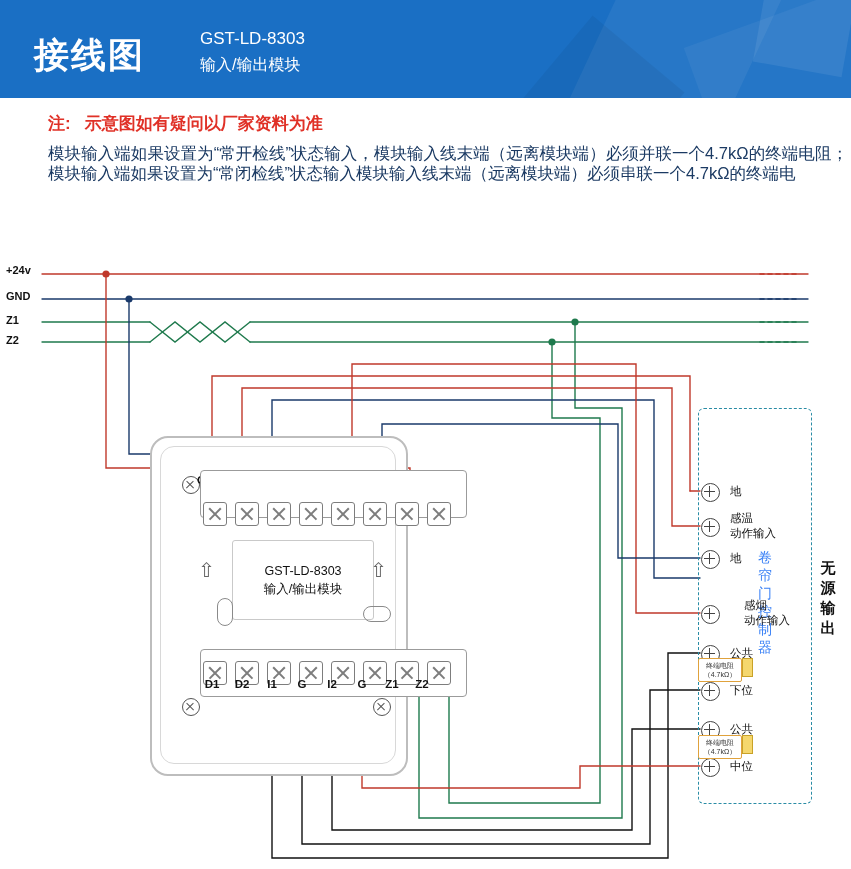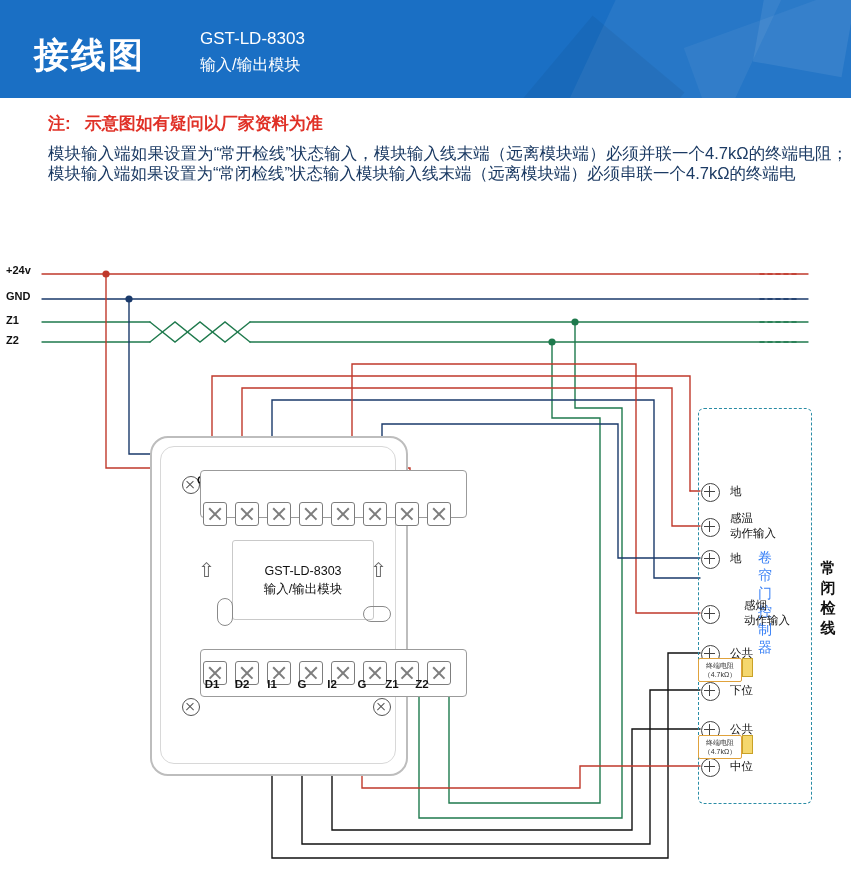--- a/index.html
+++ b/index.html
@@ -216,21 +216,21 @@
       <span>I1</span>
       <span>G</span>
       <span>I2</span>
       <span>G</span>
       <span>Z1</span>
       <span>Z2</span>
     </div>
 
     <div class="ctrl"></div>
     <div class="ctrl-name">卷帘门控制器</div>
-    <div class="outlabel">常闭检线</div>
+    <div class="outlabel">无源输出</div>
 
     <div class="tnode" style="left:701px;top:225px;"></div>
     <div class="tlabel" style="left:730px;top:226px;">地</div>
 
     <div class="tnode" style="left:701px;top:260px;"></div>
     <div class="tlabel" style="left:730px;top:253px;">
       <div>感温</div>
       <div>动作输入</div>
     </div>
 

